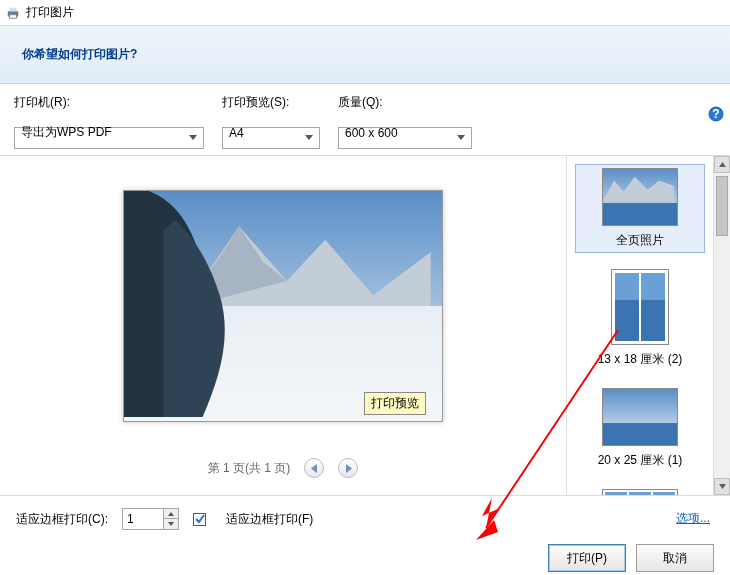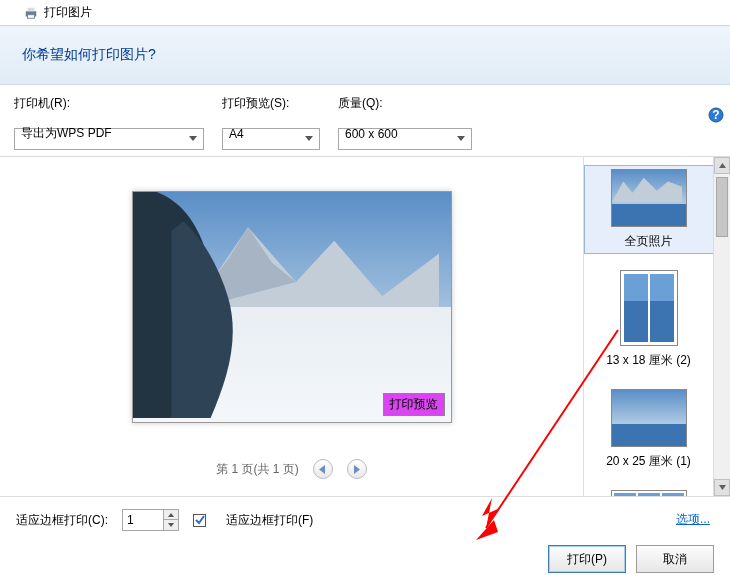--- a/index.html
+++ b/index.html
@@ -1,35 +1,35 @@
 <!DOCTYPE html>
 <html><head>
 <meta charset="utf-8">
 <style>
 *{box-sizing:border-box;margin:0;padding:0;font-family:"Microsoft YaHei","Segoe UI",sans-serif;font-size:12px;}
 body{background:#fff;width:730px;height:575px;position:relative;overflow:hidden;}
-.titlebar{display:flex;align-items:center;padding:4px 24px;gap:6px;}
+.titlebar{display:flex;align-items:center;padding:4px 6px;gap:6px;}
 .titlebar .icon{width:14px;height:14px;}
 .header-band{background:linear-gradient(180deg,#eef5fb,#e0ecf6);border-top:1px solid #c9d8e6;border-bottom:1px solid #c9d8e6;padding:20px 22px;}
-.header-band .q{color:#003a8f;font-size:14px;}
+.header-band .q{color:#003a8f;font-size:12px;font-weight:bold;}
 .options-row{display:flex;align-items:flex-start;padding:10px 14px 6px;gap:18px;position:relative;}
 .opt{display:flex;flex-direction:column;gap:16px;}
 .opt label{color:#000;}
 .sel{height:22px;border:1px solid #a7a7a7;background:#fff;padding:0 22px 11px 6px;display:flex;align-items:center;position:relative;cursor:default;}
 .sel .caret{position:absolute;right:2px;top:2px;width:16px;height:16px;display:flex;align-items:center;justify-content:center;}
 .w-printer{width:190px;} .w-paper{width:98px;} .w-quality{width:134px;}
 .help-icon{position:absolute;right:6px;top:22px;width:16px;height:16px;}
 .body-row{display:flex;border-top:1px solid #ddd;height:340px;}
 .preview-pane{flex:1;display:flex;flex-direction:column;align-items:center;justify-content:flex-start;padding-top:34px;position:relative;}
 .preview-img{width:320px;height:232px;border:1px solid #999;box-shadow:0 0 6px rgba(0,0,0,0.2);position:relative;overflow:hidden;}
-.tooltip{position:absolute;right:6px;bottom:6px;background:#d946ef;border:1px solid #888;padding:2px 6px;font-size:12px;}
+.tooltip{position:absolute;right:16px;bottom:6px;background:#fef9c3;border:1px solid #888;padding:2px 6px;font-size:12px;}
 .pager{margin-top:36px;display:flex;align-items:center;gap:14px;color:#666;}
 .navbtn{width:20px;height:20px;border:1px solid #bbb;border-radius:50%;background:linear-gradient(180deg,#fff,#e8e8e8);display:flex;align-items:center;justify-content:center;cursor:default;}
 .navbtn svg{fill:#6b8ec4;}
-.layout-pane{width:130px;border-left:1px solid #ddd;overflow:hidden;display:flex;flex-direction:column;align-items:center;padding:8px 0;gap:12px;}
+.layout-pane{width:147px;border-left:1px solid #ddd;overflow:hidden;display:flex;flex-direction:column;align-items:center;padding:8px 0;gap:12px;}
 .layout-item{display:flex;flex-direction:column;align-items:center;gap:6px;padding:4px;width:130px;cursor:default;}
 .layout-item.selected{background:#e6eefc;border:1px solid #9ab5e2;padding:3px;}
 .thumb{width:76px;height:58px;border:1px solid #888;position:relative;overflow:hidden;background:#fff;}
 .thumb.vert{width:58px;height:76px;}
 .scrollbar{width:17px;border-left:1px solid #ddd;background:#f0f0f0;position:relative;}
 .scroll-btn{height:17px;background:#e1e1e1;border:1px solid #c0c0c0;display:flex;align-items:center;justify-content:center;position:absolute;left:0;right:0;}
 .scroll-thumb{position:absolute;left:2px;right:2px;top:20px;height:60px;background:#c6c6c6;border:1px solid #a8a8a8;}
 .footer{border-top:1px solid #ddd;padding:12px 16px 8px;display:flex;align-items:center;gap:14px;position:relative;}
 .spin{display:flex;align-items:center;}
 .spin input{width:42px;height:22px;border:1px solid #a7a7a7;padding:0 4px;text-align:left;}

